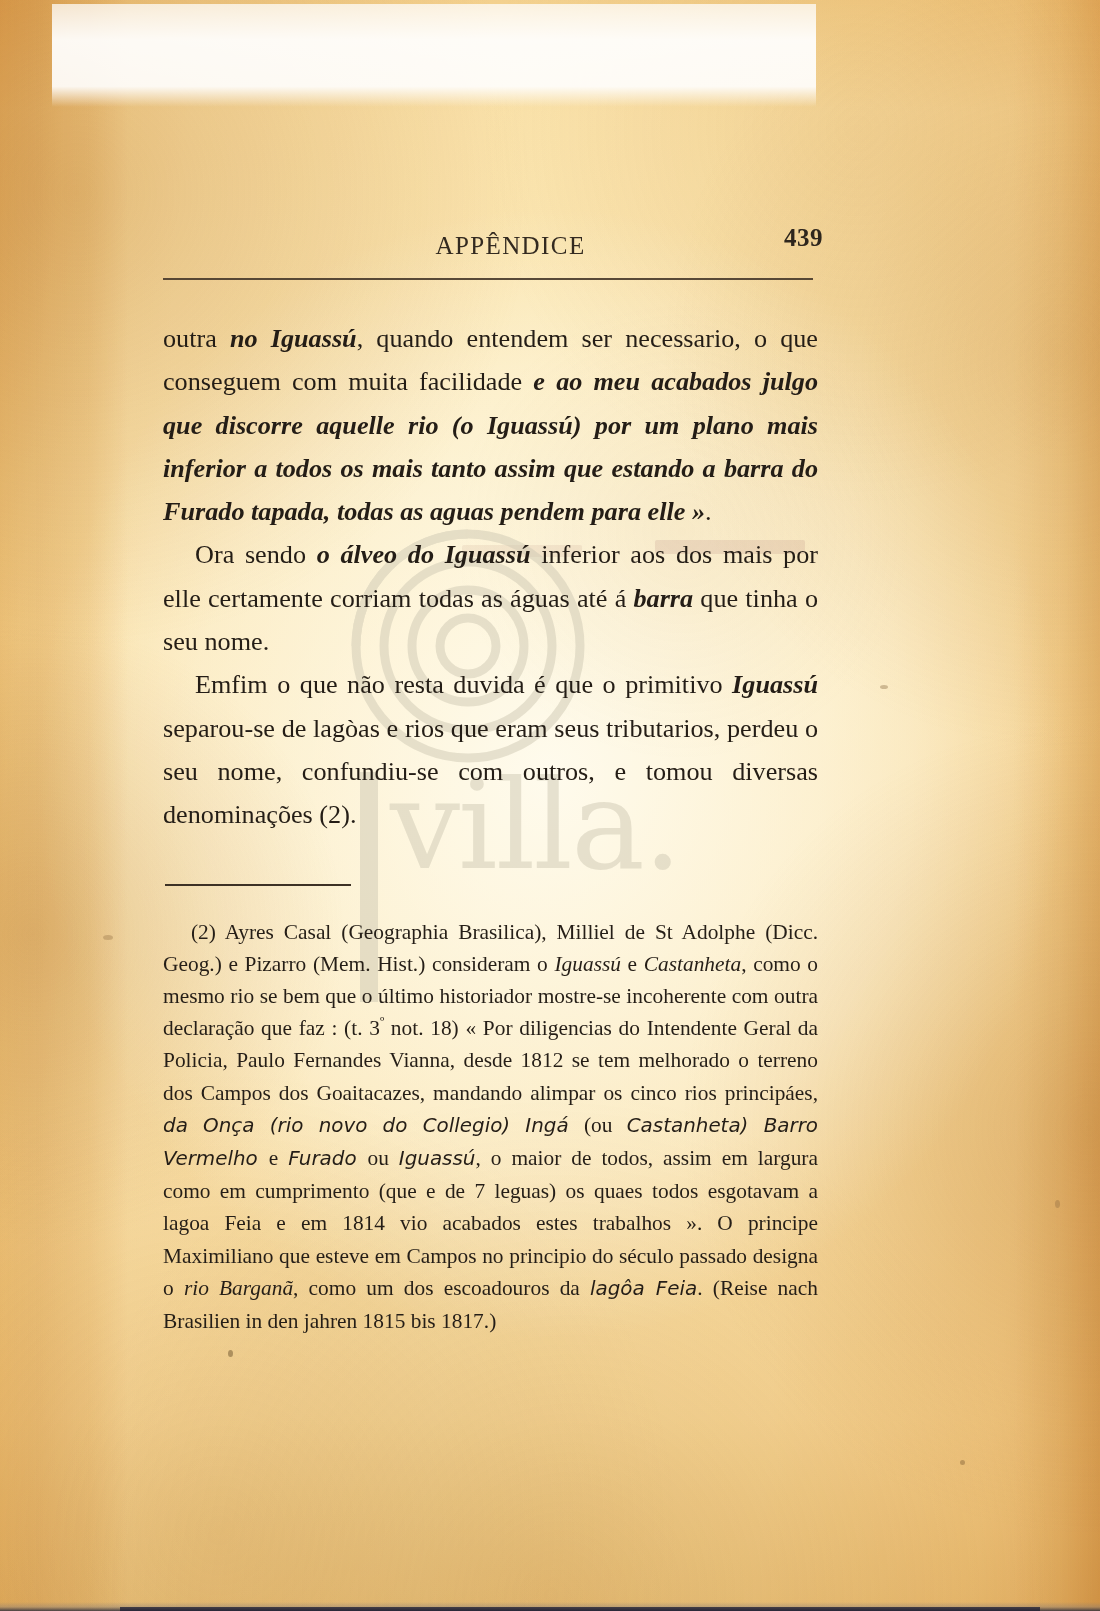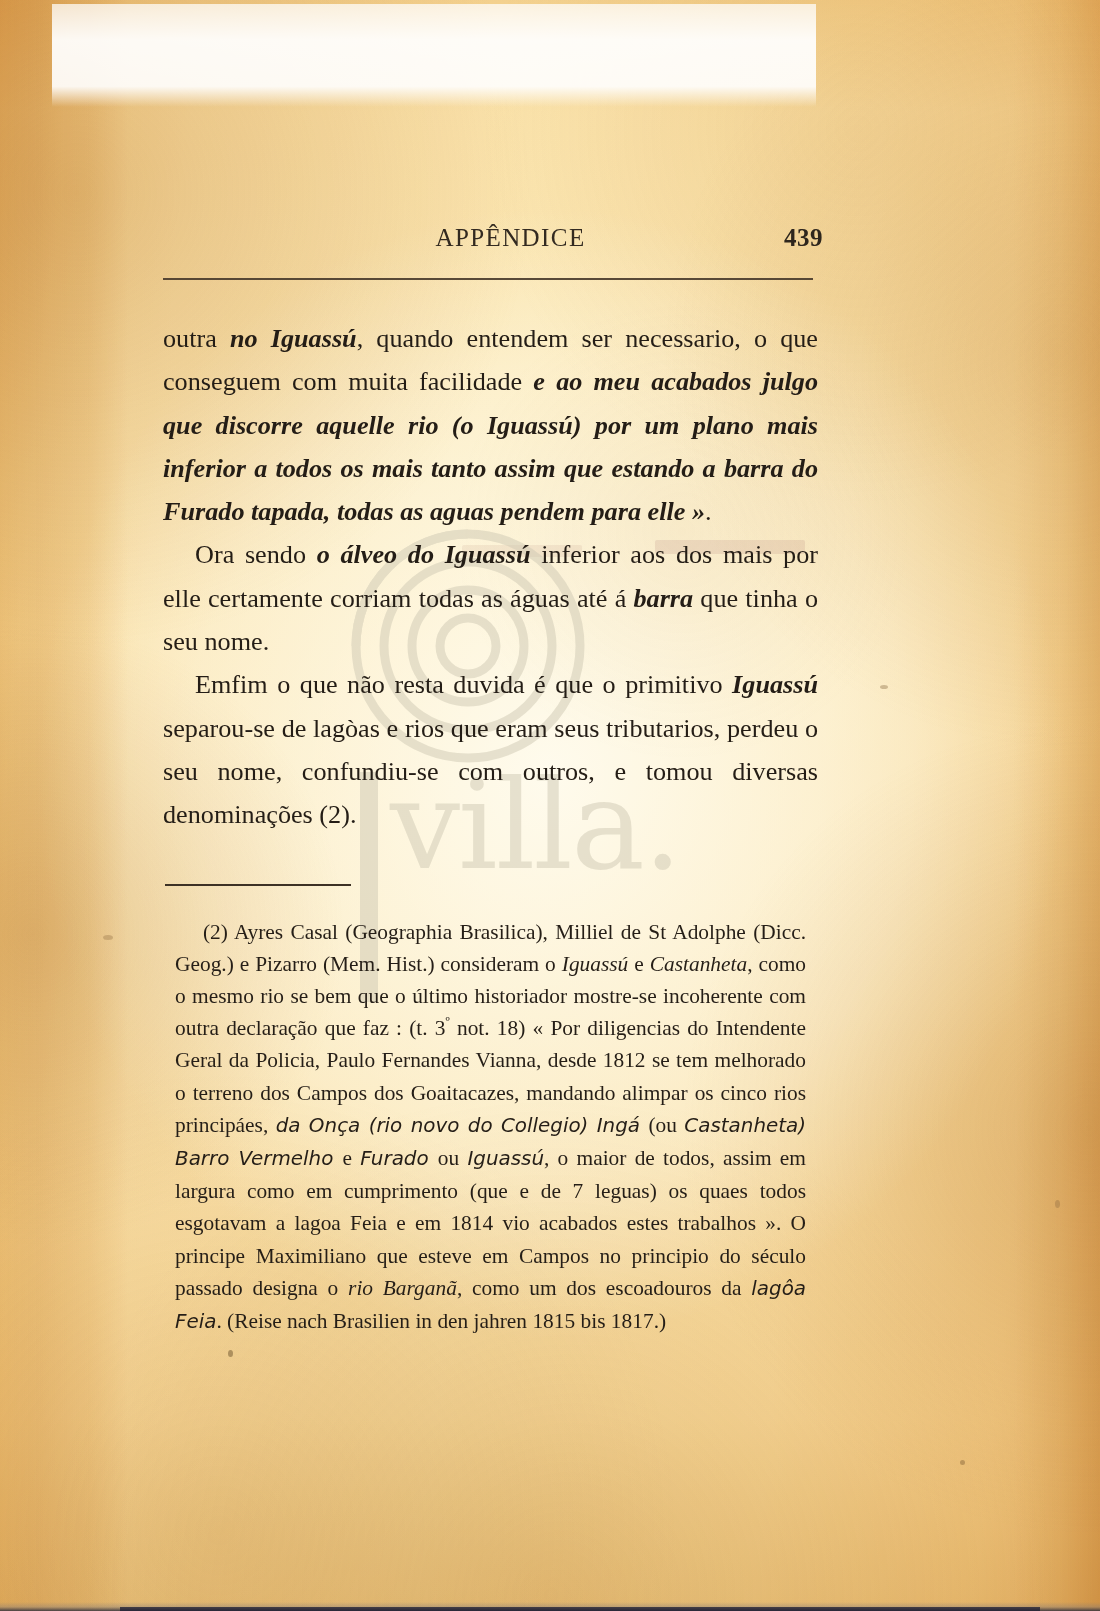--- a/index.html
+++ b/index.html
@@ -145,21 +145,21 @@
   }
 
   #header {
     position: relative;
     height: 46px;
     margin-top: 216px;
   }
   #header .hdr-title {
     position: absolute;
     left: 0; right: 0;
-    top: 8px;
+    top: 16px;
     text-align: center;
     font-size: 25px;
     letter-spacing: 1.4px;
     color: #332a20;
     padding-left: 40px;
   }
   #header .hdr-page {
     position: absolute;
     right: -5px;
     top: 8px;
@@ -211,21 +211,21 @@
 
   #footnote {
     margin-top: 30px;
     color: #251e17;
     font-size: 21.4px;
     line-height: 32.2px;
     text-align: justify;
     text-justify: inter-word;
   }
   #footnote p {
-    margin: 12px;
+    margin: 0;
     text-indent: 28px;
   }
   #footnote i, #footnote em { font-style: italic; }
   #footnote sup {
     font-size: 0.64em;
     vertical-align: super;
     line-height: 0;
   }
 
   

